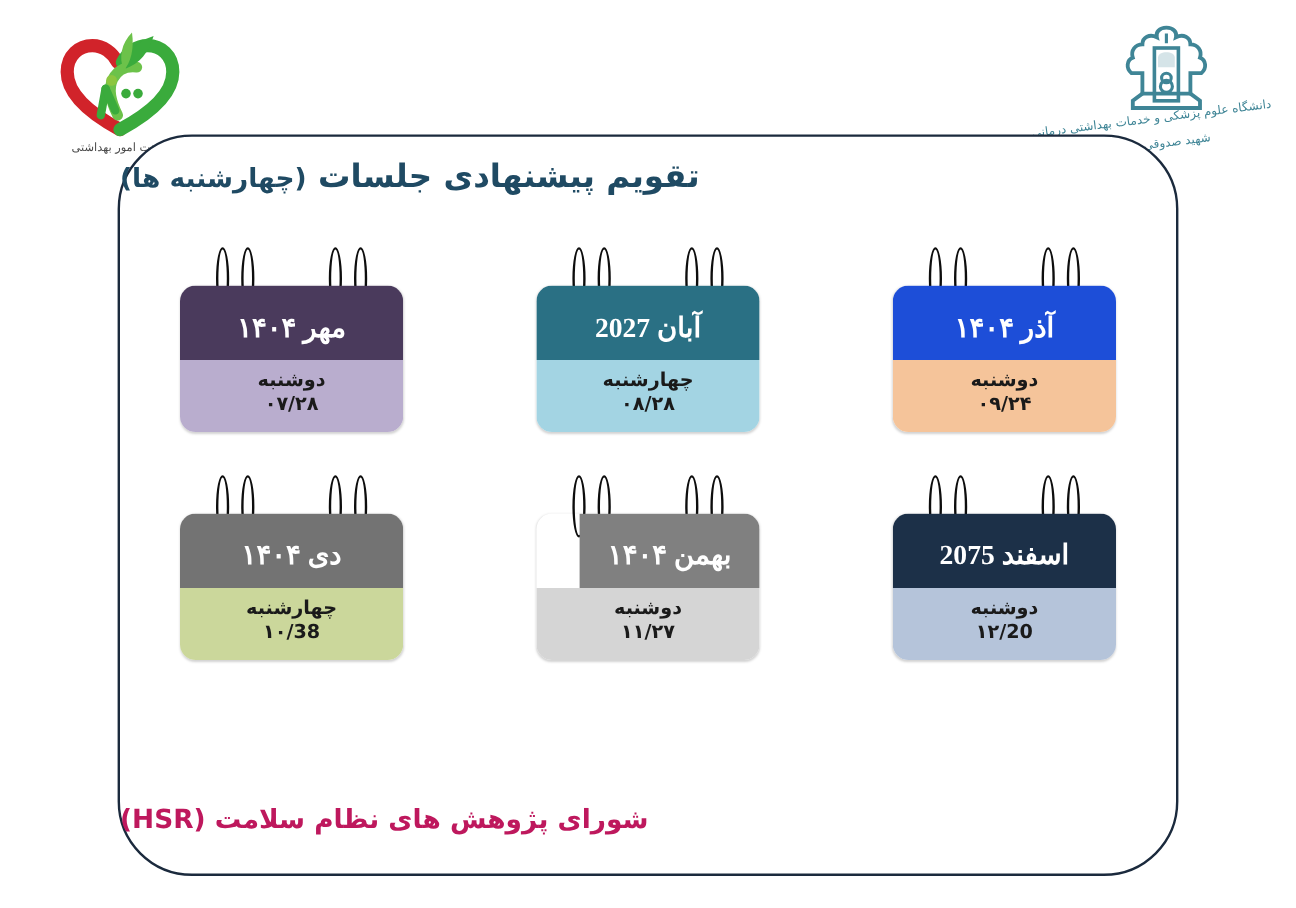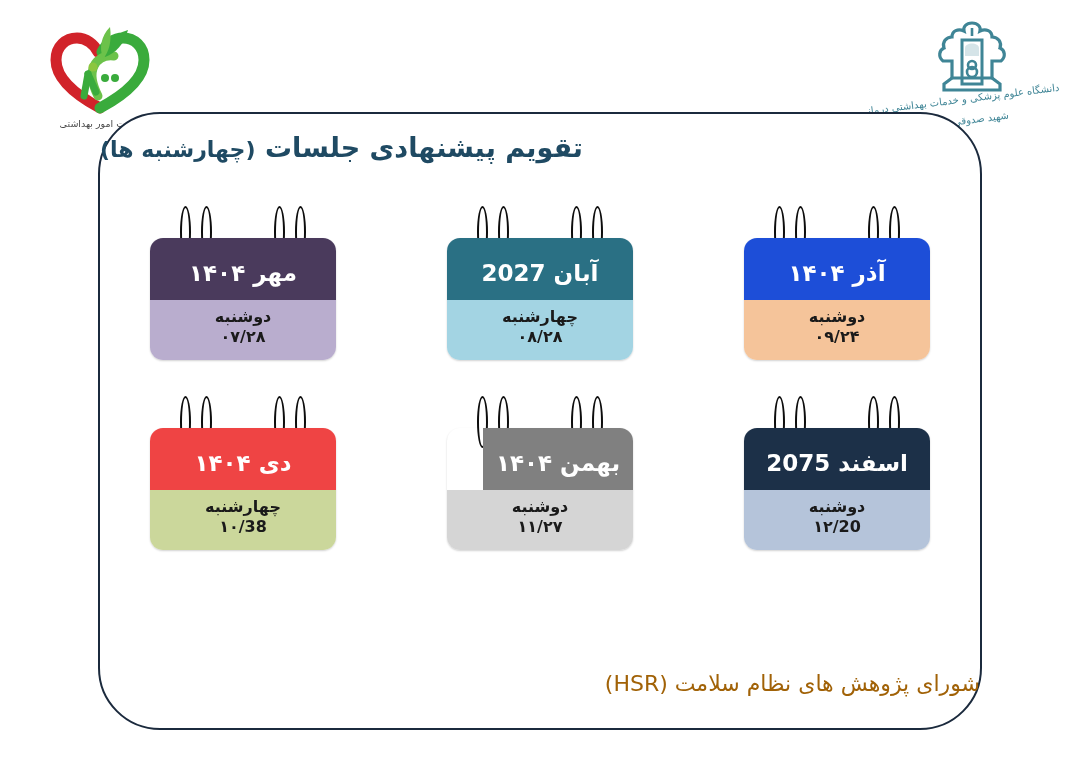--- a/index.html
+++ b/index.html
@@ -105,24 +105,24 @@
   }
   .board-title .paren {
     font-size: 22px;
   }
 
   .board-footer {
     position: absolute;
     left: 0;
     right: 0;
     bottom: 32px;
-    text-align: right;
+    text-align: left;
     font-size: 22px;
-    font-weight: normal;
-    color: #a16207;
+    font-weight: bold;
+    color: #be185d;
   }
 
   
   .grid {
     position: absolute;
     left: 50px;
     right: 50px;
     top: 92px;
     display: flex;
     flex-direction: column;
@@ -174,20 +174,21 @@
     display: flex;
     align-items: center;
     justify-content: center;
     color: #ffffff;
     font-size: 23px;
     font-weight: bold;
     letter-spacing: 0.5px;
     white-space: nowrap;
     padding-top: 8px;
     box-sizing: border-box;
+    font-family: Liberation Serif, serif;
   }
   .cal-sub {
     padding: 7px 6px 12px;
     text-align: center;
     line-height: 1.28;
     font-size: 16px;
     font-weight: bold;
     color: #1a1a1a;
   }
   .cal-sub .dnum {
@@ -301,21 +302,21 @@
     <div class="grid-row">
 
       <div class="cal-card">
         <div class="cal-rings">
           <span class="ring r1"></span>
             <span class="ring r2"></span>
           <span class="ring r3"></span>
             <span class="ring r4"></span>
         </div>
         <div class="cal-body">
-          <div class="cal-head" style="background-color: #ef4444;">دی ۱۴۰۴</div>
+          <div class="cal-head" style="background-color: #737373;">دی ۱۴۰۴</div>
           <div class="cal-sub" style="background-color: rgb(203, 215, 155);">
             <span>چهارشنبه</span>
             <span class="dnum">۱۰/38</span>
           </div>
         </div>
       </div>
 
       <div class="cal-card">
         <div class="cal-rings">
           <span class="ring r1"></span>

